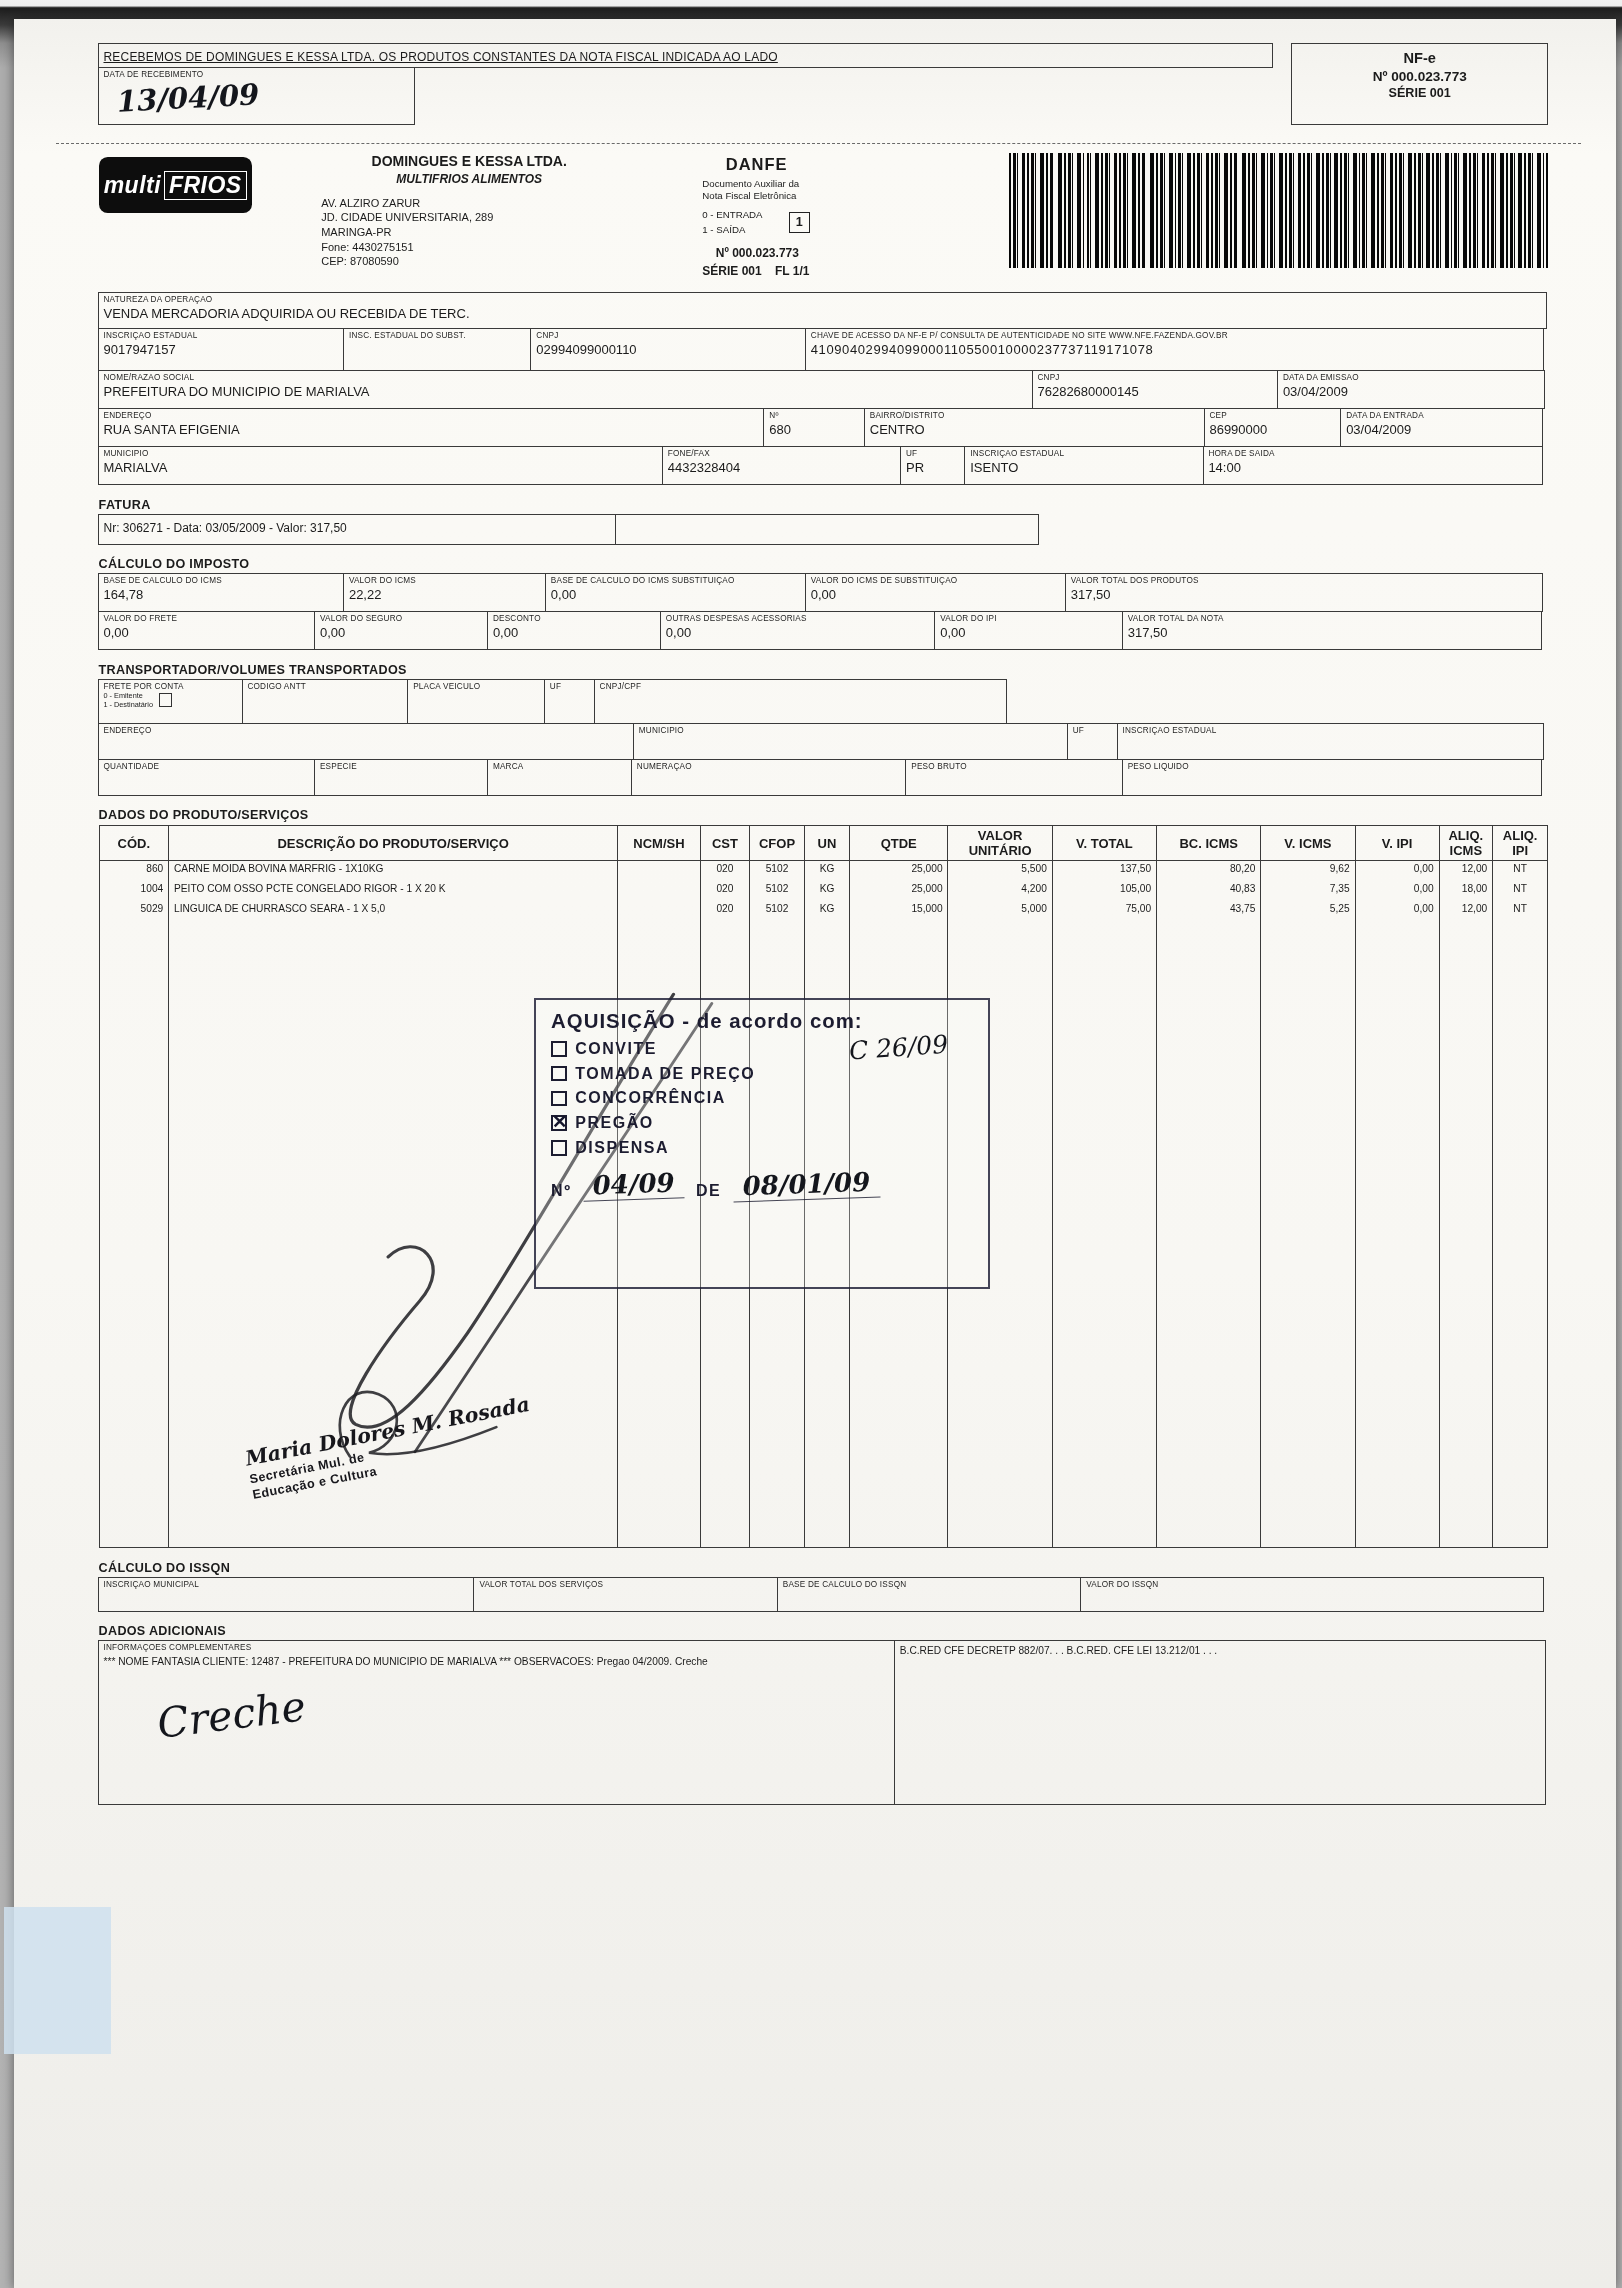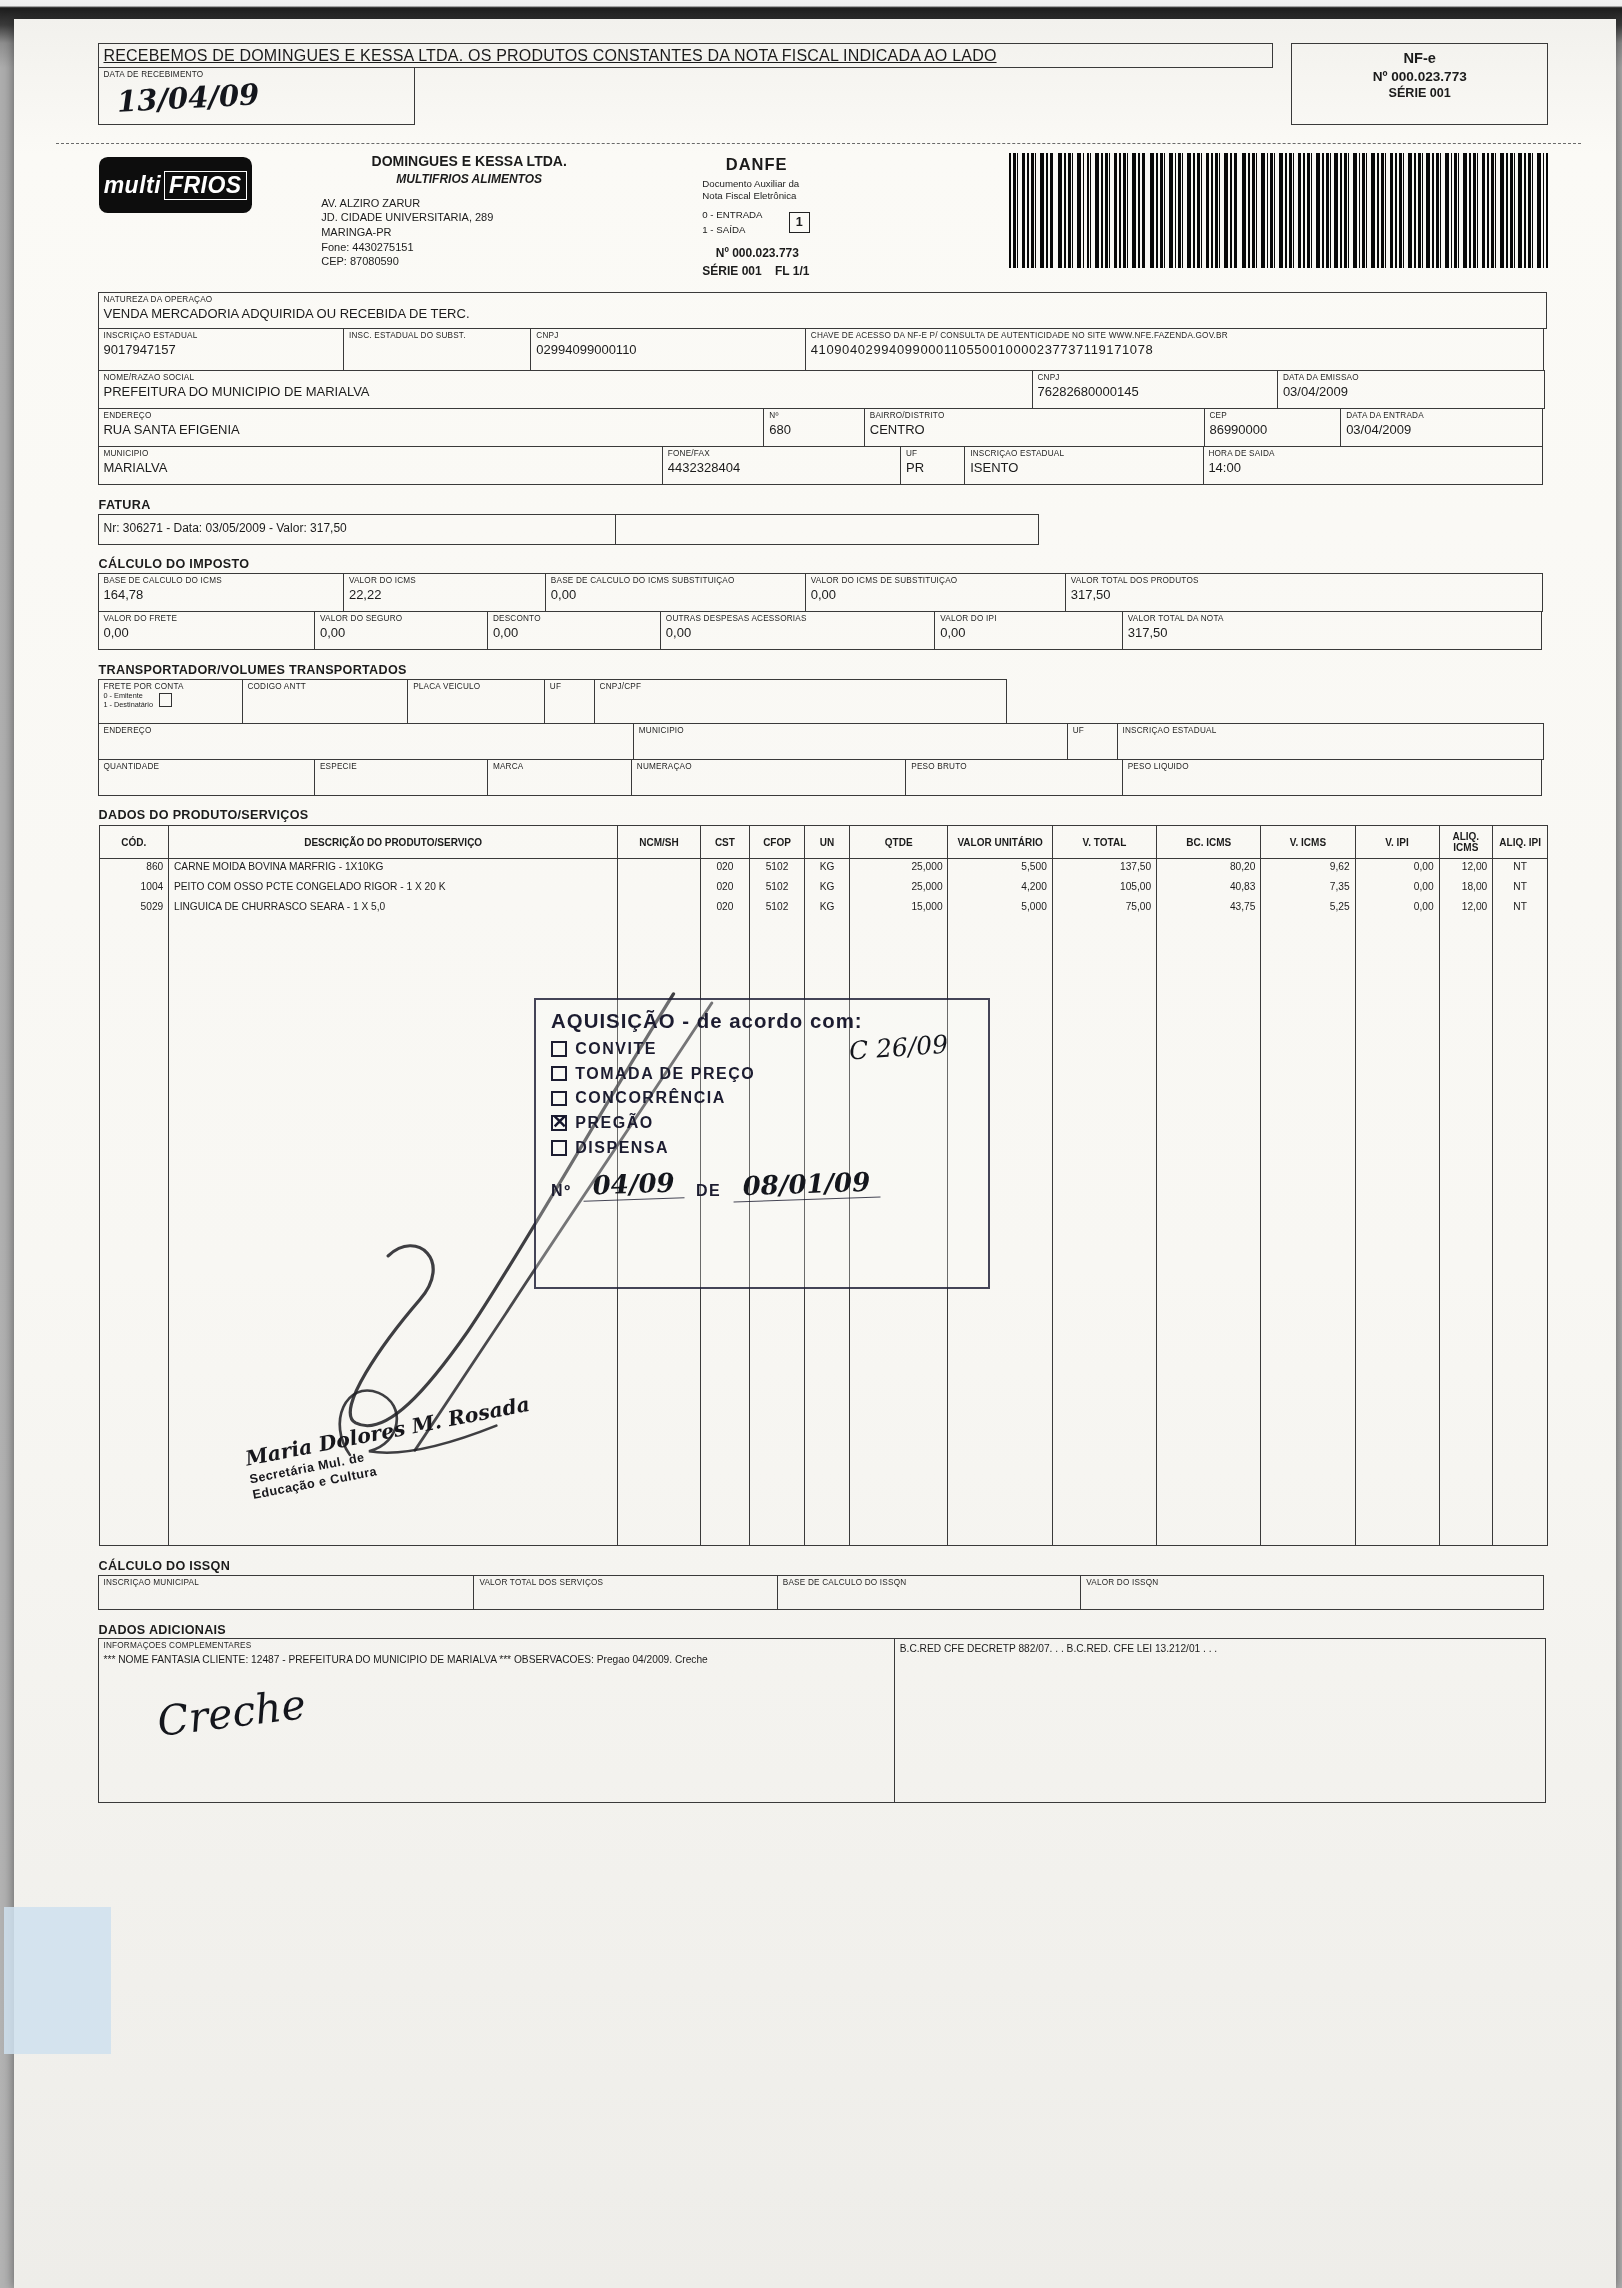--- a/index.html
+++ b/index.html
@@ -18,21 +18,21 @@
   .val { display:block; font-size:13px; margin-top:1.9px; white-space:nowrap; }
   .sec-title { font-weight:bold; font-size:12.6px; letter-spacing:0.3px; margin:12.6px 0 2.9px; }
 
   
   .hand { font-family:"DejaVu Serif", serif; font-style:italic; color:#14161c; }
 
   
   .stub { display:flex; gap:19.4px; align-items:stretch; }
   .stub-left { flex:1; }
   .stub-top { min-height:21.3px; padding-top:2.9px; }
-  .stub-top .stub-line { font-size:16px; letter-spacing:0.2px; text-decoration:underline; }
+  .stub-top .stub-line { font-size:12px; letter-spacing:0.2px; text-decoration:underline; }
   .stub-sigcell { overflow:visible; }
   .stub-signature { position:absolute; left:58px; top:-7.8px; width:408px; height:60px; }
   .hand-date { font-size:29px; font-weight:bold; transform:rotate(-3deg); display:inline-block; margin:1.9px 0 0 13.6px; }
   .stub-nfe { width:257px; min-height:80px; text-align:center; padding-top:5.8px; }
   .nfe-t { font-size:14.6px; font-weight:bold; }
   .nfe-n { font-size:13.6px; font-weight:bold; margin-top:2.9px; }
   .nfe-s { font-size:12.6px; font-weight:bold; margin-top:1.9px; }
 
   .cutline { border-top:1.9px dashed #6a6a6a; margin:17.5px -33px 9.7px -43px; }
 
@@ -51,21 +51,21 @@
   .danfe-es { display:flex; align-items:center; gap:26px; margin-top:5.8px; padding-left:15.5px; font-size:9.7px; line-height:1.5; }
   .danfe-tipo { width:21.3px; height:21.3px; border:1.9px solid #222; text-align:center; font-weight:bold; font-size:12.6px; line-height:18.4px; }
   .danfe-num { font-weight:bold; font-size:12px; margin-top:8.7px; padding-left:29px; }
   .danfe-serie { font-weight:bold; font-size:12px; margin-top:3.9px; padding-left:15.5px; }
   .barcode { width:539px; height:115px; margin-left:auto;
     background:repeating-linear-gradient(90deg,#070707 0 1.9px,#f8f7f3 1.9px 3.9px,#070707 3.9px 6.8px,#f8f7f3 6.8px 7.8px,#070707 7.8px 8.7px,#f8f7f3 8.7px 12.6px,#070707 12.6px 16.5px,#f8f7f3 16.5px 18.4px); }
 
   
   .prod-wrap { position:relative; }
   .prod-table { width:100%; border-collapse:collapse; table-layout:fixed; border:1px solid #3a3a3a; }
-  .prod-table th { border:1px solid #3a3a3a; font-size:10px; font-weight:bold; padding:1.9px 1px; vertical-align:middle; height:33px; }
+  .prod-table th { border:1px solid #3a3a3a; font-size:13px; font-weight:bold; padding:1.9px 1px; vertical-align:middle; height:33px; }
   .prod-table td { border-left:1px solid #3a3a3a; border-right:1px solid #3a3a3a; font-size:10.2px; padding:1.9px 4.9px; height:20.4px; vertical-align:top; overflow:hidden; white-space:nowrap; }
   .prod-table td.num { text-align:right; }
   .prod-table td.ctr { text-align:center; }
   .prod-table tr.filler td { height:626px; }
 
   
   .scribble { position:absolute; left:0; top:0; width:100%; height:100%; pointer-events:none; }
   .stamp { position:absolute; left:435px; top:173px; width:456px; min-height:291px; border:2.9px solid rgba(22,22,48,.8); padding:9.7px 15.5px 11.6px; color:#1c1c30; background:rgba(252,251,247,.25); }
   .stamp-title { font-size:20.4px; font-weight:bold; letter-spacing:1px; }
   .stamp-opt { display:flex; align-items:center; gap:8.7px; margin-top:6.8px; }

